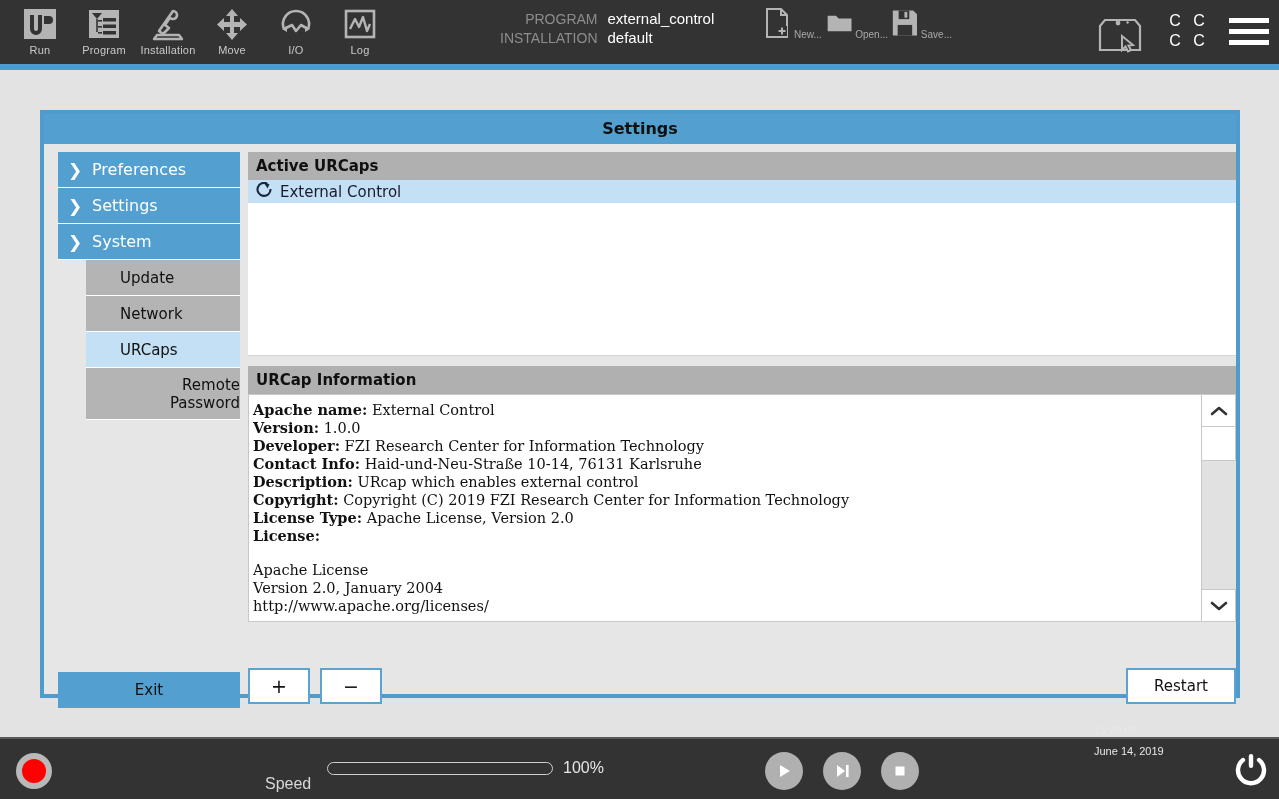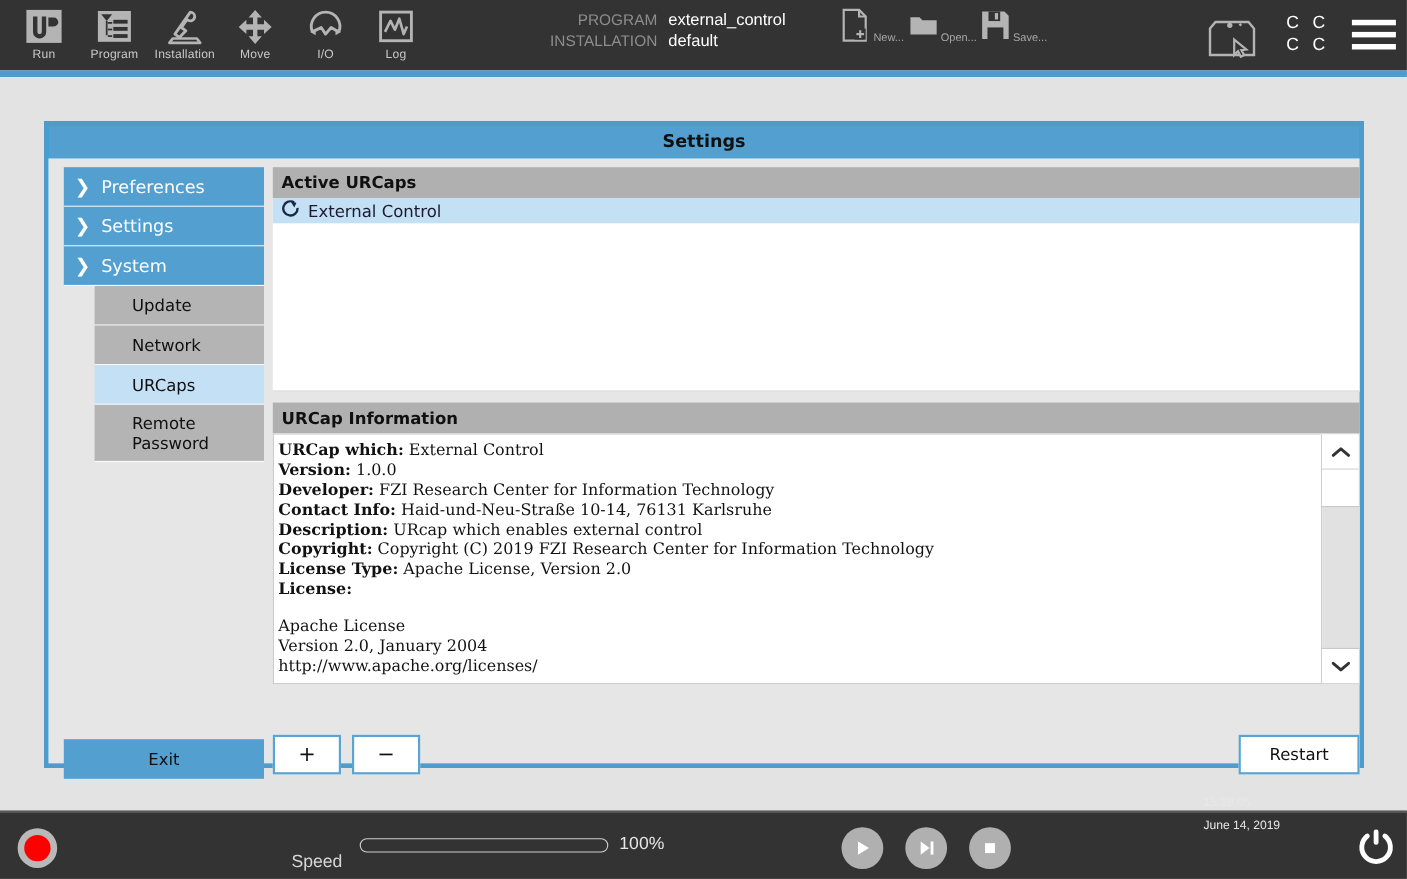--- a/index.html
+++ b/index.html
@@ -74,21 +74,21 @@
 
   
   .sidebar { position: absolute; left: 14px; top: 8px; width: 182px; }
   .side-top {
     display: flex; align-items: center; height: 36px;
     background: #53a0d0; color: #ffffff; margin-bottom: 0;
     border-bottom: 1px solid #ffffff;
     font-size: 16px; font-family: "DejaVu Sans", sans-serif;
   }
   .side-top .chev { width: 34px; text-align: center; font-size: 17px; font-weight: bold; }
-  .sub-wrap { margin-left: 28px; margin-top: 0; }
+  .sub-wrap { margin-left: 28px; margin-top: 0; text-align: right; }
   .side-sub {
     height: 36px; background: #b4b4b4; color: #101010;
     display: flex; align-items: center; padding-left: 34px;
     border-bottom: 1px solid #ffffff;
     font-size: 15px; font-family: "DejaVu Sans", sans-serif;
   }
   .side-sub.sel { background: #c3e0f5; }
   .side-sub.two-line { height: 52px; line-height: 18px; }
   .exit-btn {
     position: absolute; left: 14px; top: 528px; width: 182px; height: 36px;
@@ -356,21 +356,21 @@
             <path d="M16.5 7 a6.5 6.5 0 1 1 -3.2 -5.2" fill="none" stroke="#1a2744" stroke-width="2.1"></path>
             <path d="M10 1 L15.5 2.3 L13.6 6.6 Z" fill="#1a2744"></path>
           </svg>
           <span>External Control</span>
         </div>
       </div>
 
       <div class="panel-head info-head">URCap Information</div>
       <div class="info-area">
         <div class="info-text">
-          <div><b>URCap which:</b> <span>External Control</span></div>
+          <div><b>Apache name:</b> <span>External Control</span></div>
           <div><b>Version:</b> <span>1.0.0</span></div>
           <div><b>Developer:</b> <span>FZI Research Center for Information Technology</span></div>
           <div><b>Contact Info:</b> <span>Haid-und-Neu-Straße 10-14, 76131 Karlsruhe</span></div>
           <div><b>Description:</b> <span>URcap which enables external control</span></div>
           <div><b>Copyright:</b> <span>Copyright (C) 2019 FZI Research Center for Information Technology</span></div>
           <div><b>License Type:</b> <span>Apache License, Version 2.0</span></div>
           <div><b>License:</b></div>
           <div class="blank-line"></div>
           <div>Apache License</div>
           <div>Version 2.0, January 2004</div>

